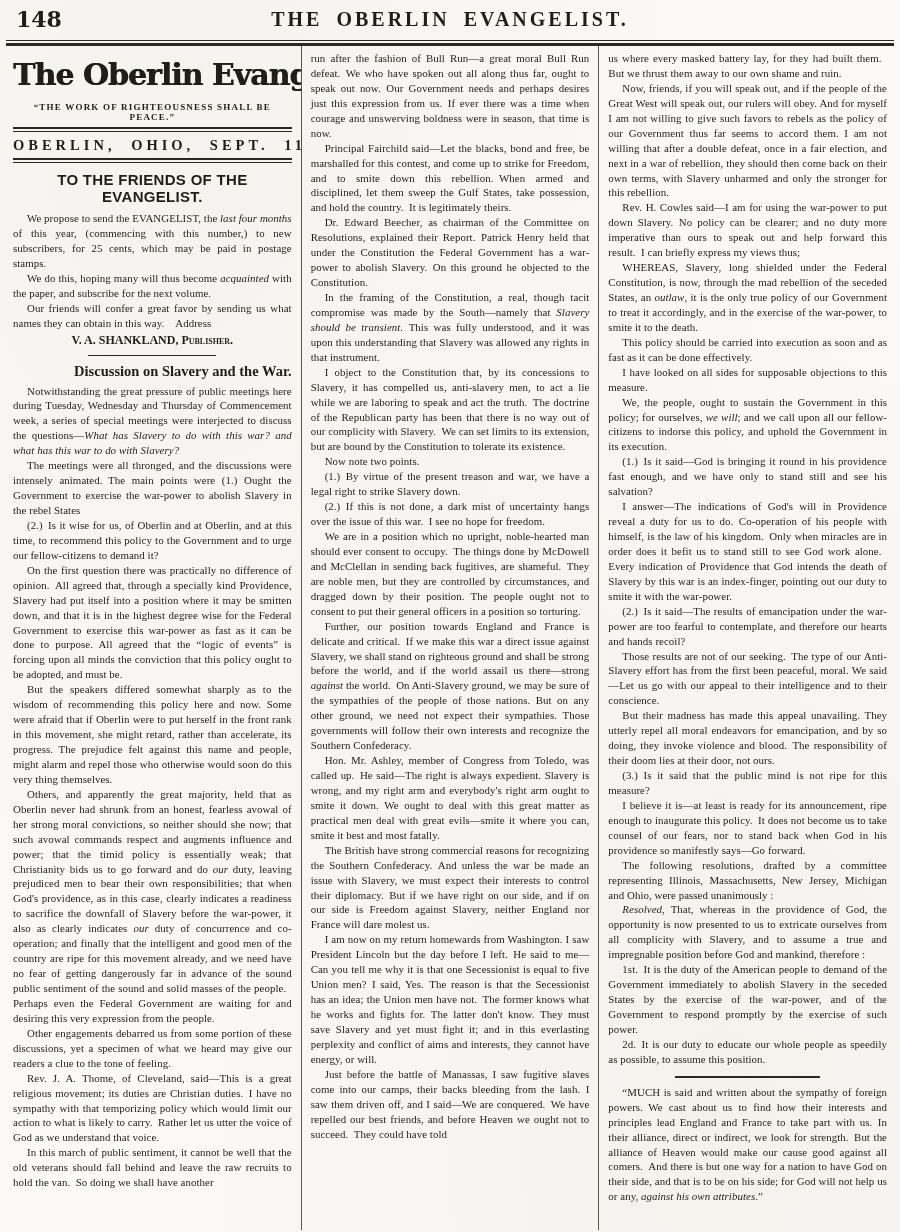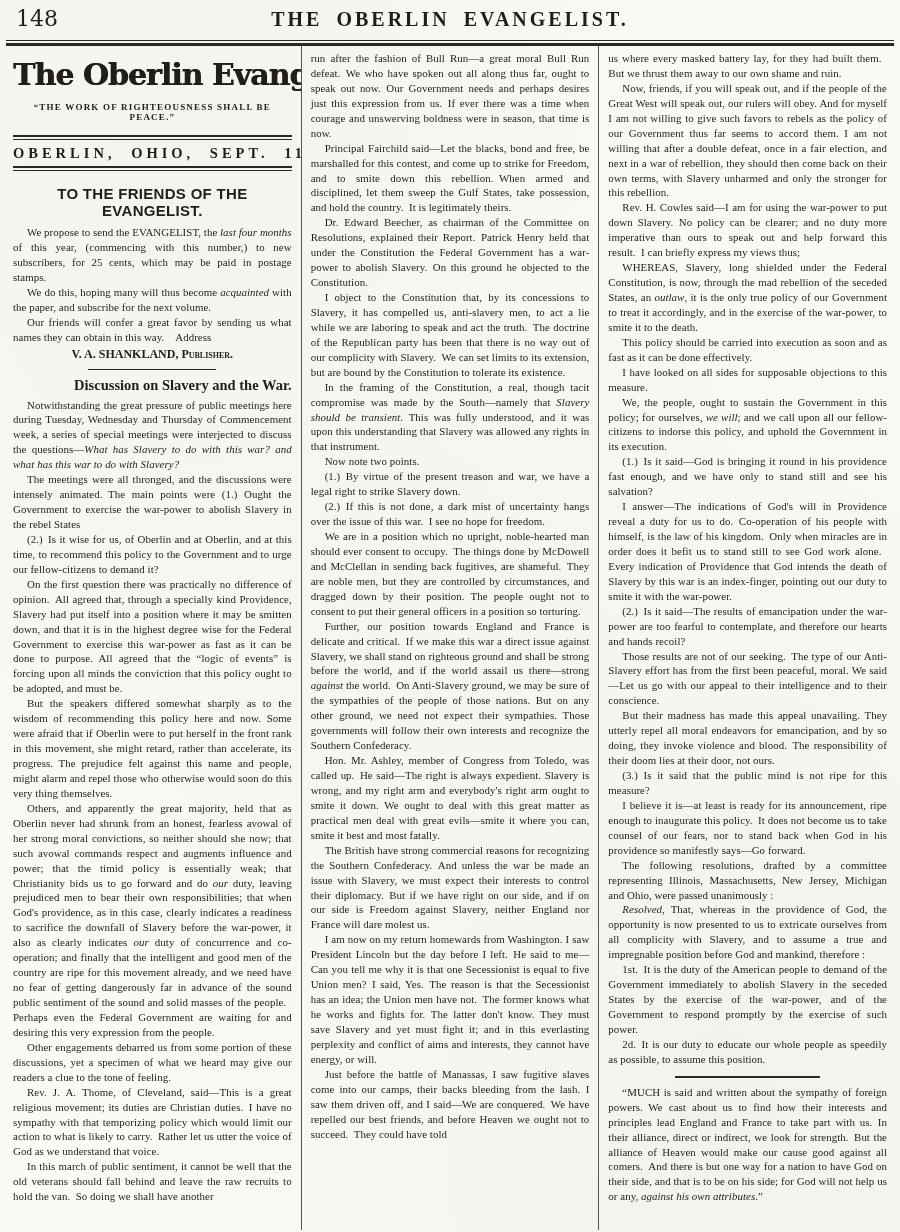--- a/index.html
+++ b/index.html
@@ -10,40 +10,40 @@
     font-family:"Liberation Serif", serif;
   }
   .page { width:900px; height:1232px; padding:0 4px; position:relative;
     background:
       radial-gradient(ellipse at 20% 10%, rgba(120,110,90,0.05), transparent 60%),
       radial-gradient(ellipse at 80% 90%, rgba(120,110,90,0.06), transparent 60%),
       #fbfaf6;
   }
   
   .header { position:relative; height:38px; }
-  .page-num { position:absolute; left:12px; top:6px; font-size:22px; font-weight:400; font-family:"DejaVu Serif",serif; }
+  .page-num { position:absolute; left:12px; top:6px; font-size:22px; font-weight:700; font-family:"DejaVu Serif",serif; }
   .paper-title { text-align:center; padding-top:8px; font-size:20px; font-weight:700;
     letter-spacing:3px; word-spacing:6px; font-family:"Liberation Serif",serif; }
   .head-rule { margin:2px 2px 0; height:6px;
     border-top:1px solid #2b2822; border-bottom:3px solid #2b2822; }
   
   .cols { display:flex; height:1184px; align-items:stretch; }
   .col { flex:1 1 0; padding:5px 9px 4px; overflow:hidden; }
   .col-mid { border-left:1px solid #5a554c; border-right:1px solid #5a554c; }
   
   .masthead-title { text-align:center; font-family:"DejaVu Serif",serif; font-weight:700;
     font-size:30px; margin:6px 0 2px; letter-spacing:-1px;
     text-shadow:0.6px 0 0 #211e18; white-space:nowrap; }
-  .motto { text-align:center; font-size:9px; font-weight:700; letter-spacing:1.2px; margin:10px 0 13px; }
+  .motto { text-align:center; font-size:9px; font-weight:700; letter-spacing:1.2px; margin:10px 0 5px; }
   .rule-dbl { height:5px; border-top:2px solid #2b2822; border-bottom:1px solid #2b2822; margin:1px 0; }
   .dateline { text-align:center; font-size:14.5px; font-weight:700; letter-spacing:4px; word-spacing:8px;
     margin:5px 0 4px; white-space:nowrap; }
   
   .sec-head-sans { text-align:center; font-family:"Liberation Sans",sans-serif; font-weight:700;
-    font-size:15px; letter-spacing:0.3px; margin:14px 0 6px; }
+    font-size:15px; letter-spacing:0.3px; margin:8px 0 6px; }
   .sec-head-serif { text-align:right; font-family:"Liberation Serif",serif; font-weight:700;
     font-size:14.5px; margin:7px 0 4px; }
   .pub-line { text-align:center; font-weight:700; font-size:12px; font-variant:small-caps; margin:2px 0 4px; }
   .short-rule { width:46%; margin:7px auto; border-top:1.5px solid #2b2822; }
   .quote-rule { width:52%; margin:9px auto 7px; border-top:2.5px solid #2b2822; }
   
   .para { margin:0; text-indent:14px; text-align:justify; font-size:10.9px; line-height:1.37;
     letter-spacing:0.05px; }
   .para.flush { text-indent:0; }
   .para i { }
@@ -89,22 +89,22 @@
           <p class="para">Rev. J. A. Thome, of Cleveland, said—This is a great religious movement; its duties are Christian duties. I have no sympathy with that temporizing policy which would limit our action to what is likely to carry. Rather let us utter the voice of God as we understand that voice.</p>
           <p class="para">In this march of public sentiment, it cannot be well that the old veterans should fall behind and leave the raw recruits to hold the van. So doing we shall have another</p>
         </div>
     </div>
 
     <div class="col col-mid">
       <div>
           <p class="para flush">run after the fashion of Bull Run—a great moral Bull Run defeat. We who have spoken out all along thus far, ought to speak out now. Our Government needs and perhaps desires just this expression from us. If ever there was a time when courage and unswerving boldness were in season, that time is now.</p>
           <p class="para">Principal Fairchild said—Let the blacks, bond and free, be marshalled for this contest, and come up to strike for Freedom, and to smite down this rebellion. When armed and disciplined, let them sweep the Gulf States, take possession, and hold the country. It is legitimately theirs.</p>
           <p class="para">Dr. Edward Beecher, as chairman of the Committee on Resolutions, explained their Report. Patrick Henry held that under the Constitution the Federal Government has a war-power to abolish Slavery. On this ground he objected to the Constitution.</p>
+          <p class="para">In the framing of the Constitution, a real, though tacit compromise was made by the South—namely that <i>Slavery should be transient.</i> This was fully understood, and it was upon this understanding that Slavery was allowed any rights in that instrument.</p>
           <p class="para">I object to the Constitution that, by its concessions to Slavery, it has compelled us, anti-slavery men, to act a lie while we are laboring to speak and act the truth. The doctrine of the Republican party has been that there is no way out of our complicity with Slavery. We can set limits to its extension, but are bound by the Constitution to tolerate its existence.</p>
-          <p class="para">In the framing of the Constitution, a real, though tacit compromise was made by the South—namely that <i>Slavery should be transient.</i> This was fully understood, and it was upon this understanding that Slavery was allowed any rights in that instrument.</p>
           <p class="para">Now note two points.</p>
           <p class="para">(1.) By virtue of the present treason and war, we have a legal right to strike Slavery down.</p>
           <p class="para">(2.) If this is not done, a dark mist of uncertainty hangs over the issue of this war. I see no hope for freedom.</p>
           <p class="para">We are in a position which no upright, noble-hearted man should ever consent to occupy. The things done by McDowell and McClellan in sending back fugitives, are shameful. They are noble men, but they are controlled by circumstances, and dragged down by their position. The people ought not to consent to put their general officers in a position so torturing.</p>
           <p class="para">Further, our position towards England and France is delicate and critical. If we make this war a direct issue against Slavery, we shall stand on righteous ground and shall be strong before the world, and if the world assail us there—strong <i>against</i> the world. On Anti-Slavery ground, we may be sure of the sympathies of the people of those nations. But on any other ground, we need not expect their sympathies. Those governments will follow their own interests and recognize the Southern Confederacy.</p>
           <p class="para">Hon. Mr. Ashley, member of Congress from Toledo, was called up. He said—The right is always expedient. Slavery is wrong, and my right arm and everybody's right arm ought to smite it down. We ought to deal with this great matter as practical men deal with great evils—smite it where you can, smite it best and most fatally.</p>
           <p class="para">The British have strong commercial reasons for recognizing the Southern Confederacy. And unless the war be made an issue with Slavery, we must expect their interests to control their diplomacy. But if we have right on our side, and if on our side is Freedom against Slavery, neither England nor France will dare molest us.</p>
           <p class="para">I am now on my return homewards from Washington. I saw President Lincoln but the day before I left. He said to me—Can you tell me why it is that one Secessionist is equal to five Union men? I said, Yes. The reason is that the Secessionist has an idea; the Union men have not. The former knows what he works and fights for. The latter don't know. They must save Slavery and yet must fight it; and in this everlasting perplexity and conflict of aims and interests, they cannot have energy, or will.</p>
           <p class="para">Just before the battle of Manassas, I saw fugitive slaves come into our camps, their backs bleeding from the lash. I saw them driven off, and I said—We are conquered. We have repelled our best friends, and before Heaven we ought not to succeed. They could have told</p>
         </div>

